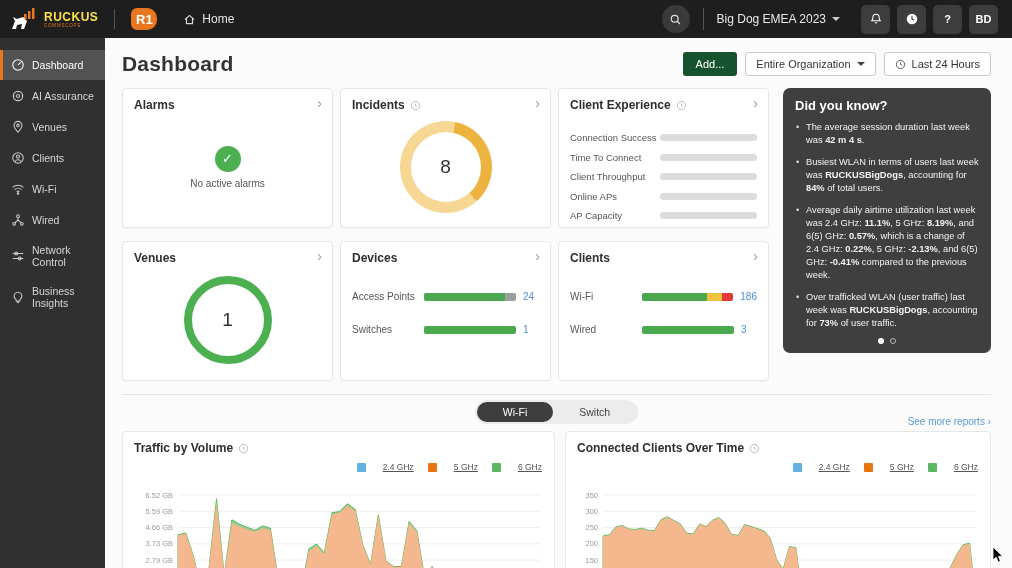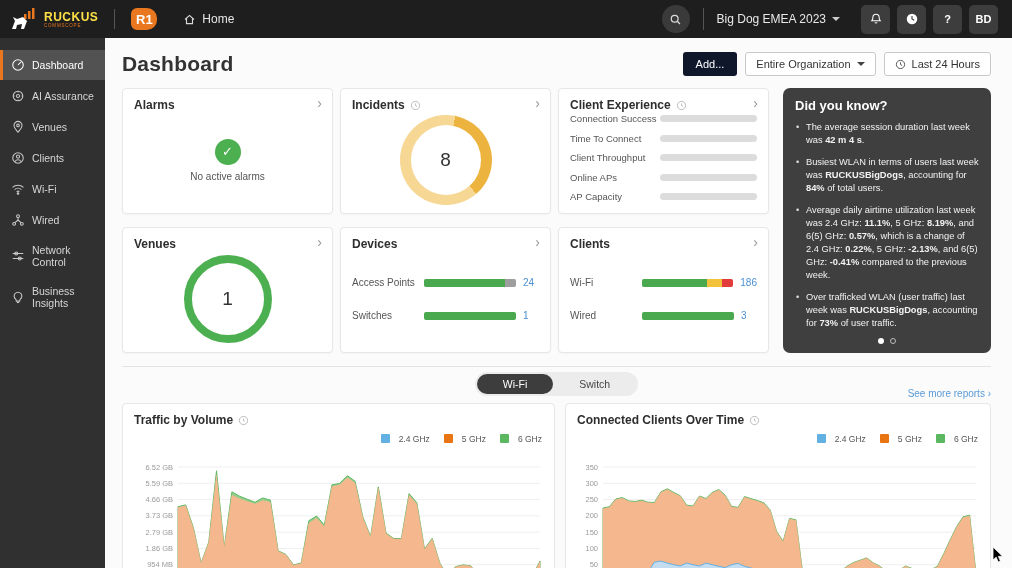--- a/index.html
+++ b/index.html
@@ -26,38 +26,38 @@
   .side-item { display:flex; align-items:center; gap:7px; padding:8px 6px 8px 11px; color:#d6d6d6; font-size:10.5px; cursor:pointer; margin-bottom:1px; }
   .side-item.active { background:#525252; color:#fff; border-left:3px solid #e8771f; padding-left:8px; }
   .side-item svg { flex:0 0 auto; }
   .side-bottom { margin-top:auto; margin-bottom:6px; }
 
   
   .content { margin-left:105px; width:907px; padding:0 21px 0 17px; }
   .page-head { display:flex; align-items:center; justify-content:space-between; height:40px; margin-top:6px; }
   .page-title { font-size:21px; color:#333; font-weight:600; letter-spacing:.2px; }
   .head-controls { display:flex; align-items:center; gap:8px; }
-  .btn-dark { background:#0f172a; color:#fff; font-size:11px; border:none; border-radius:3px; padding:6px 13px; cursor:pointer; }
+  .btn-dark { background:#14532d; color:#fff; font-size:11px; border:none; border-radius:3px; padding:6px 13px; cursor:pointer; }
   .btn-outline { background:#fff; color:#333; font-size:11px; border:1px solid #c9c9c9; border-radius:3px; padding:5px 10px; cursor:pointer; display:flex; align-items:center; gap:6px; }
   .caret-dark { width:0; height:0; border-left:4px solid transparent; border-right:4px solid transparent; border-top:4px solid #444; }
 
   
   .grid { display:grid; grid-template-columns:211px 211px 211px 215px; column-gap:7px; row-gap:13px; margin-top:4px; }
-  .card { background:#fff; border:1px solid #e7e7e7; border-radius:4px; height:126px; padding:9px 11px; position:relative; box-shadow:0 1px 2px rgba(0,0,0,.03); }
+  .card { background:#fff; border:1px solid #e7e7e7; border-radius:4px; height:140px; padding:9px 11px; position:relative; box-shadow:0 1px 2px rgba(0,0,0,.03); }
   .card-head { display:flex; align-items:center; gap:5px; }
   .card-title { font-size:12px; font-weight:bold; color:#2e2e2e; }
   .card-chevron { position:absolute; right:10px; top:7px; color:#999; font-size:14px; cursor:pointer; line-height:1; }
   .card-center { position:absolute; left:0; right:0; top:26px; bottom:8px; display:flex; flex-direction:column; align-items:center; justify-content:center; gap:6px; }
   .check-circle { width:26px; height:26px; border-radius:50%; background:#4caf50; color:#fff; font-size:13px; display:flex; align-items:center; justify-content:center; }
   .muted-label { font-size:10px; color:#555; }
   .donut { width:92px; height:92px; border-radius:50%; display:flex; align-items:center; justify-content:center; }
   .donut-hole { width:70px; height:70px; border-radius:50%; background:#fff; display:flex; align-items:center; justify-content:center; font-size:19px; color:#333; }
   .ring { width:88px; height:88px; border-radius:50%; border:8px solid #4caf50; display:flex; align-items:center; justify-content:center; font-size:19px; color:#333; }
 
-  .exp-rows { margin-top:1px; display:flex; flex-direction:column; gap:8.5px; }
+  .exp-rows { margin-top:20px; display:flex; flex-direction:column; gap:8.5px; }
   .exp-row { display:flex; align-items:center; justify-content:space-between; }
   .exp-label { font-size:9.5px; color:#555; }
   .exp-track { width:97px; height:7px; border-radius:3.5px; background:#dcdcdc; overflow:hidden; }
   .exp-fill { height:100%; border-radius:3.5px; }
 
   .dev-rows { margin-top:26px; display:flex; flex-direction:column; gap:22px; }
   .dev-row { display:flex; align-items:center; }
   .dev-label { font-size:10px; color:#555; width:72px; }
   .dev-track { width:92px; height:8px; border-radius:2px; background:#d9d9d9; overflow:hidden; display:flex; }
   .dev-val { font-size:10px; color:#4a90d2; margin-left:7px; cursor:pointer; }
@@ -81,21 +81,21 @@
   .pill-btn { font-size:10.5px; padding:4px 26px; border-radius:11px; cursor:pointer; color:#444; }
   .pill-btn.active { background:#3d3d3d; color:#fff; }
   .see-more { position:absolute; right:0; top:9px; font-size:10px; color:#5b9bd5; cursor:pointer;margin-top:12px; }
 
   
   .charts-row { display:flex; gap:10px; margin-top:3px; }
   .chart-card { background:#fff; border:1px solid #e7e7e7; border-radius:4px; padding:9px 11px 0 11px; height:230px; position:relative; }
   .chart-card.left { width:433px; }
   .chart-card.right { width:426px; }
   .chart-legend { position:absolute; right:12px; top:30px; display:flex; gap:14px; }
-  .leg-item { display:flex; align-items:flex-start; gap:9px; font-size:8.5px; color:#555; }
+  .leg-item { display:flex; align-items:flex-end; gap:17px; font-size:8.5px; color:#555;text-decoration:underline; }
   .leg-swatch { width:9px; height:9px; border-radius:1px; display:inline-block; }
   .chart-svg-wrap { margin-top:34px; }
 
   .cursor-arrow { position:fixed; left:992px; top:546px; z-index:9; }
 </style>
 </head>
 <body>
 
 <header class="topbar">
   <div class="logo-wrap">

